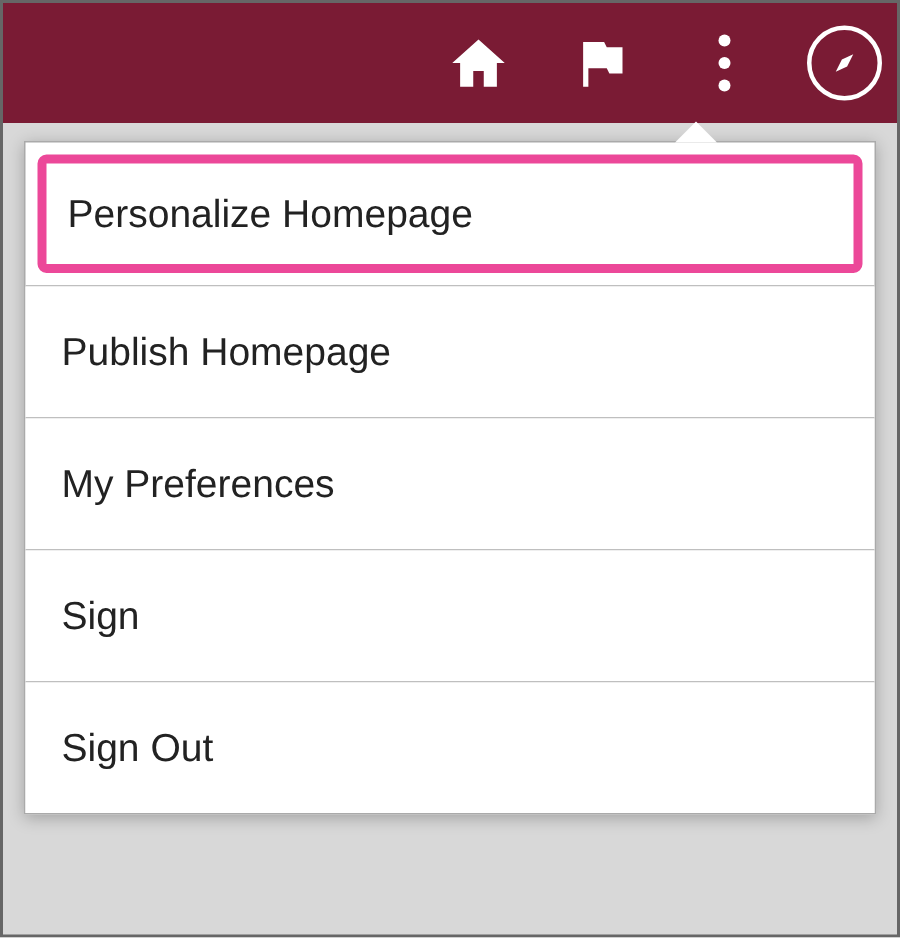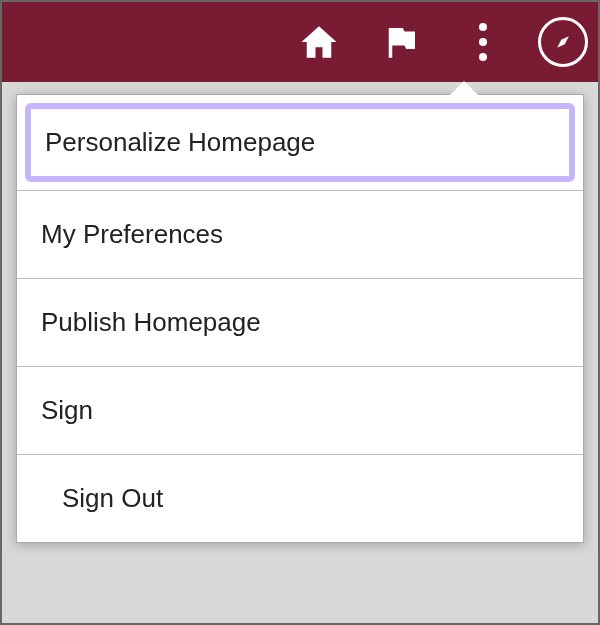--- a/index.html
+++ b/index.html
@@ -74,27 +74,27 @@
     border-bottom: 14px solid #fff;
   }
   .menu-item {
     padding: 28px 24px;
     font-size: 26px;
     color: #222;
     border-bottom: 1px solid #bfbfbf;
     cursor: pointer;
     background: #fff;
   }
-  .menu-item:last-child { border-bottom: none; margin-left: 21px; }
+  .menu-item:last-child { border-bottom: none; }
   .highlighted-wrap {
     padding: 8px;
     border-bottom: 1px solid #bfbfbf;
   }
   .highlight-box {
-    border: 6px solid #c4b5fd;
+    border: 6px solid #ec4899;
     border-radius: 6px;
     padding: 18px 14px;
     font-size: 26px;
     color: #222;
     cursor: pointer;
   }
 </style>
 </head>
 <body>
 
@@ -134,23 +134,23 @@
     </div>
 
   </div>
 
   <div class="dropdown">
 
     <div class="highlighted-wrap">
       <div class="highlight-box">Personalize Homepage</div>
     </div>
 
+    <div class="menu-item">Publish Homepage</div>
+
     <div class="menu-item">My Preferences</div>
-
-    <div class="menu-item">Publish Homepage</div>
 
     <div class="menu-item">Sign</div>
 
     <div class="menu-item">Sign Out</div>
 
   </div>
 
 </div>
 
 </body></html>

